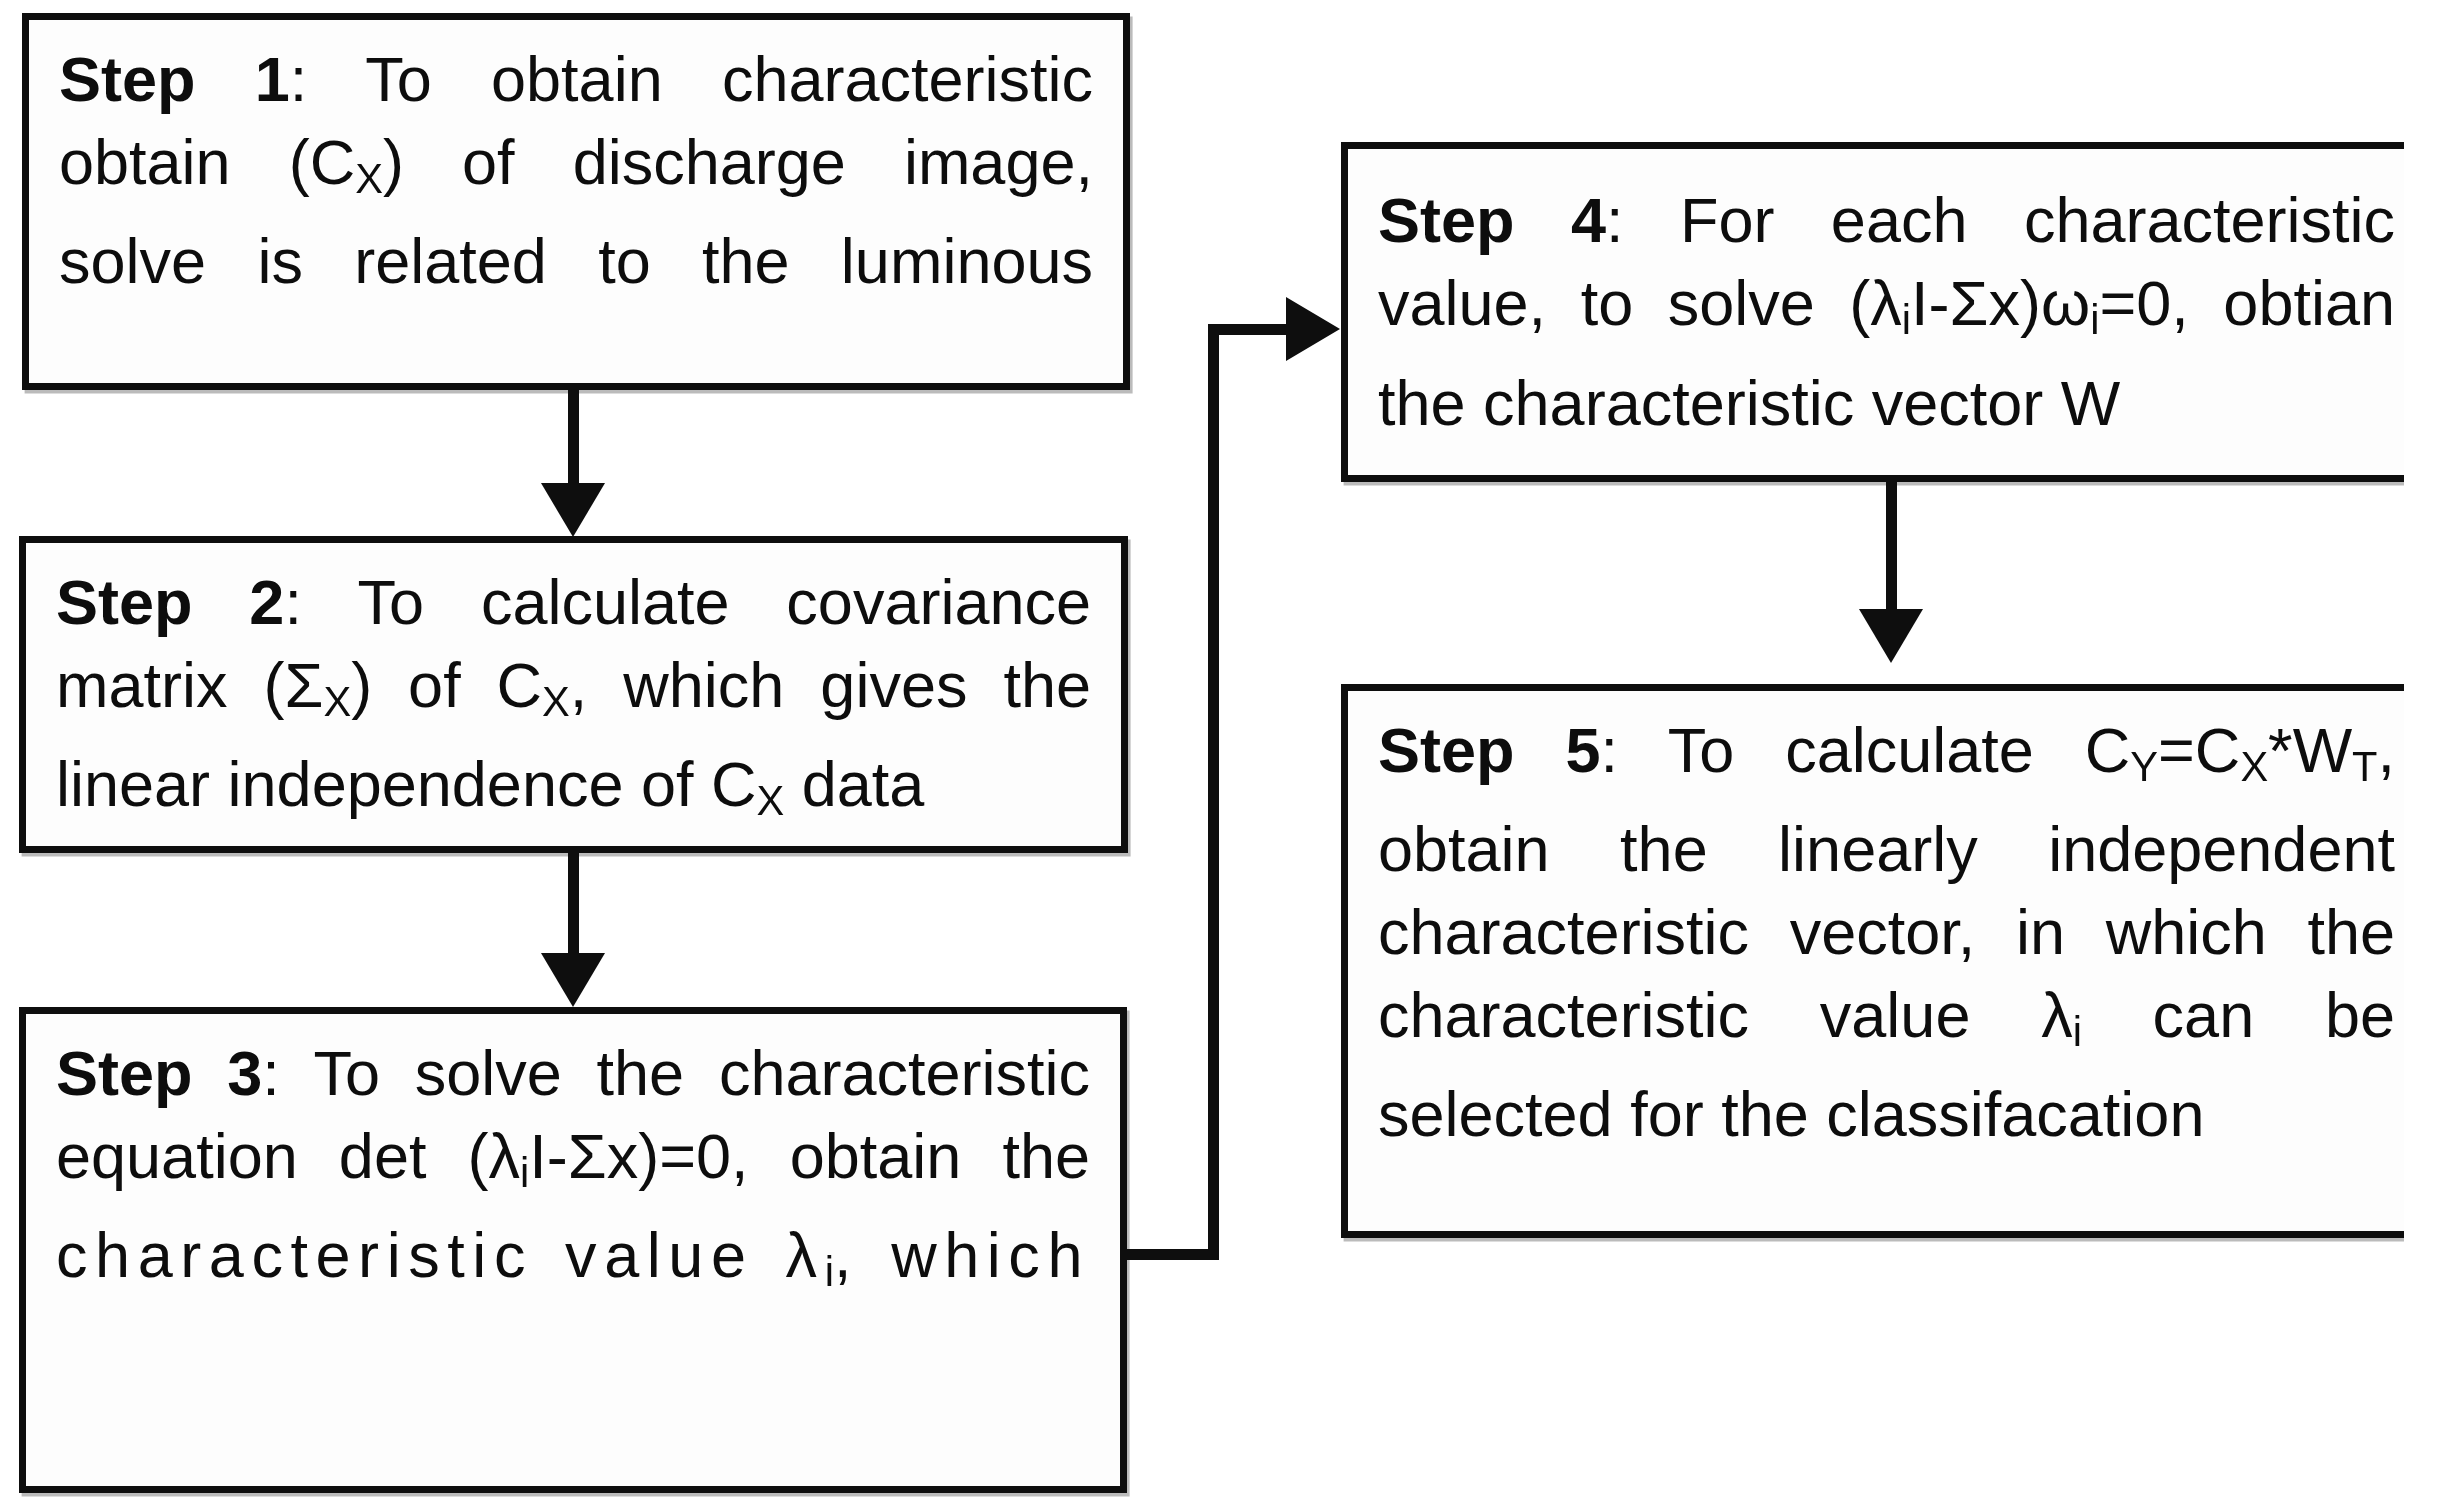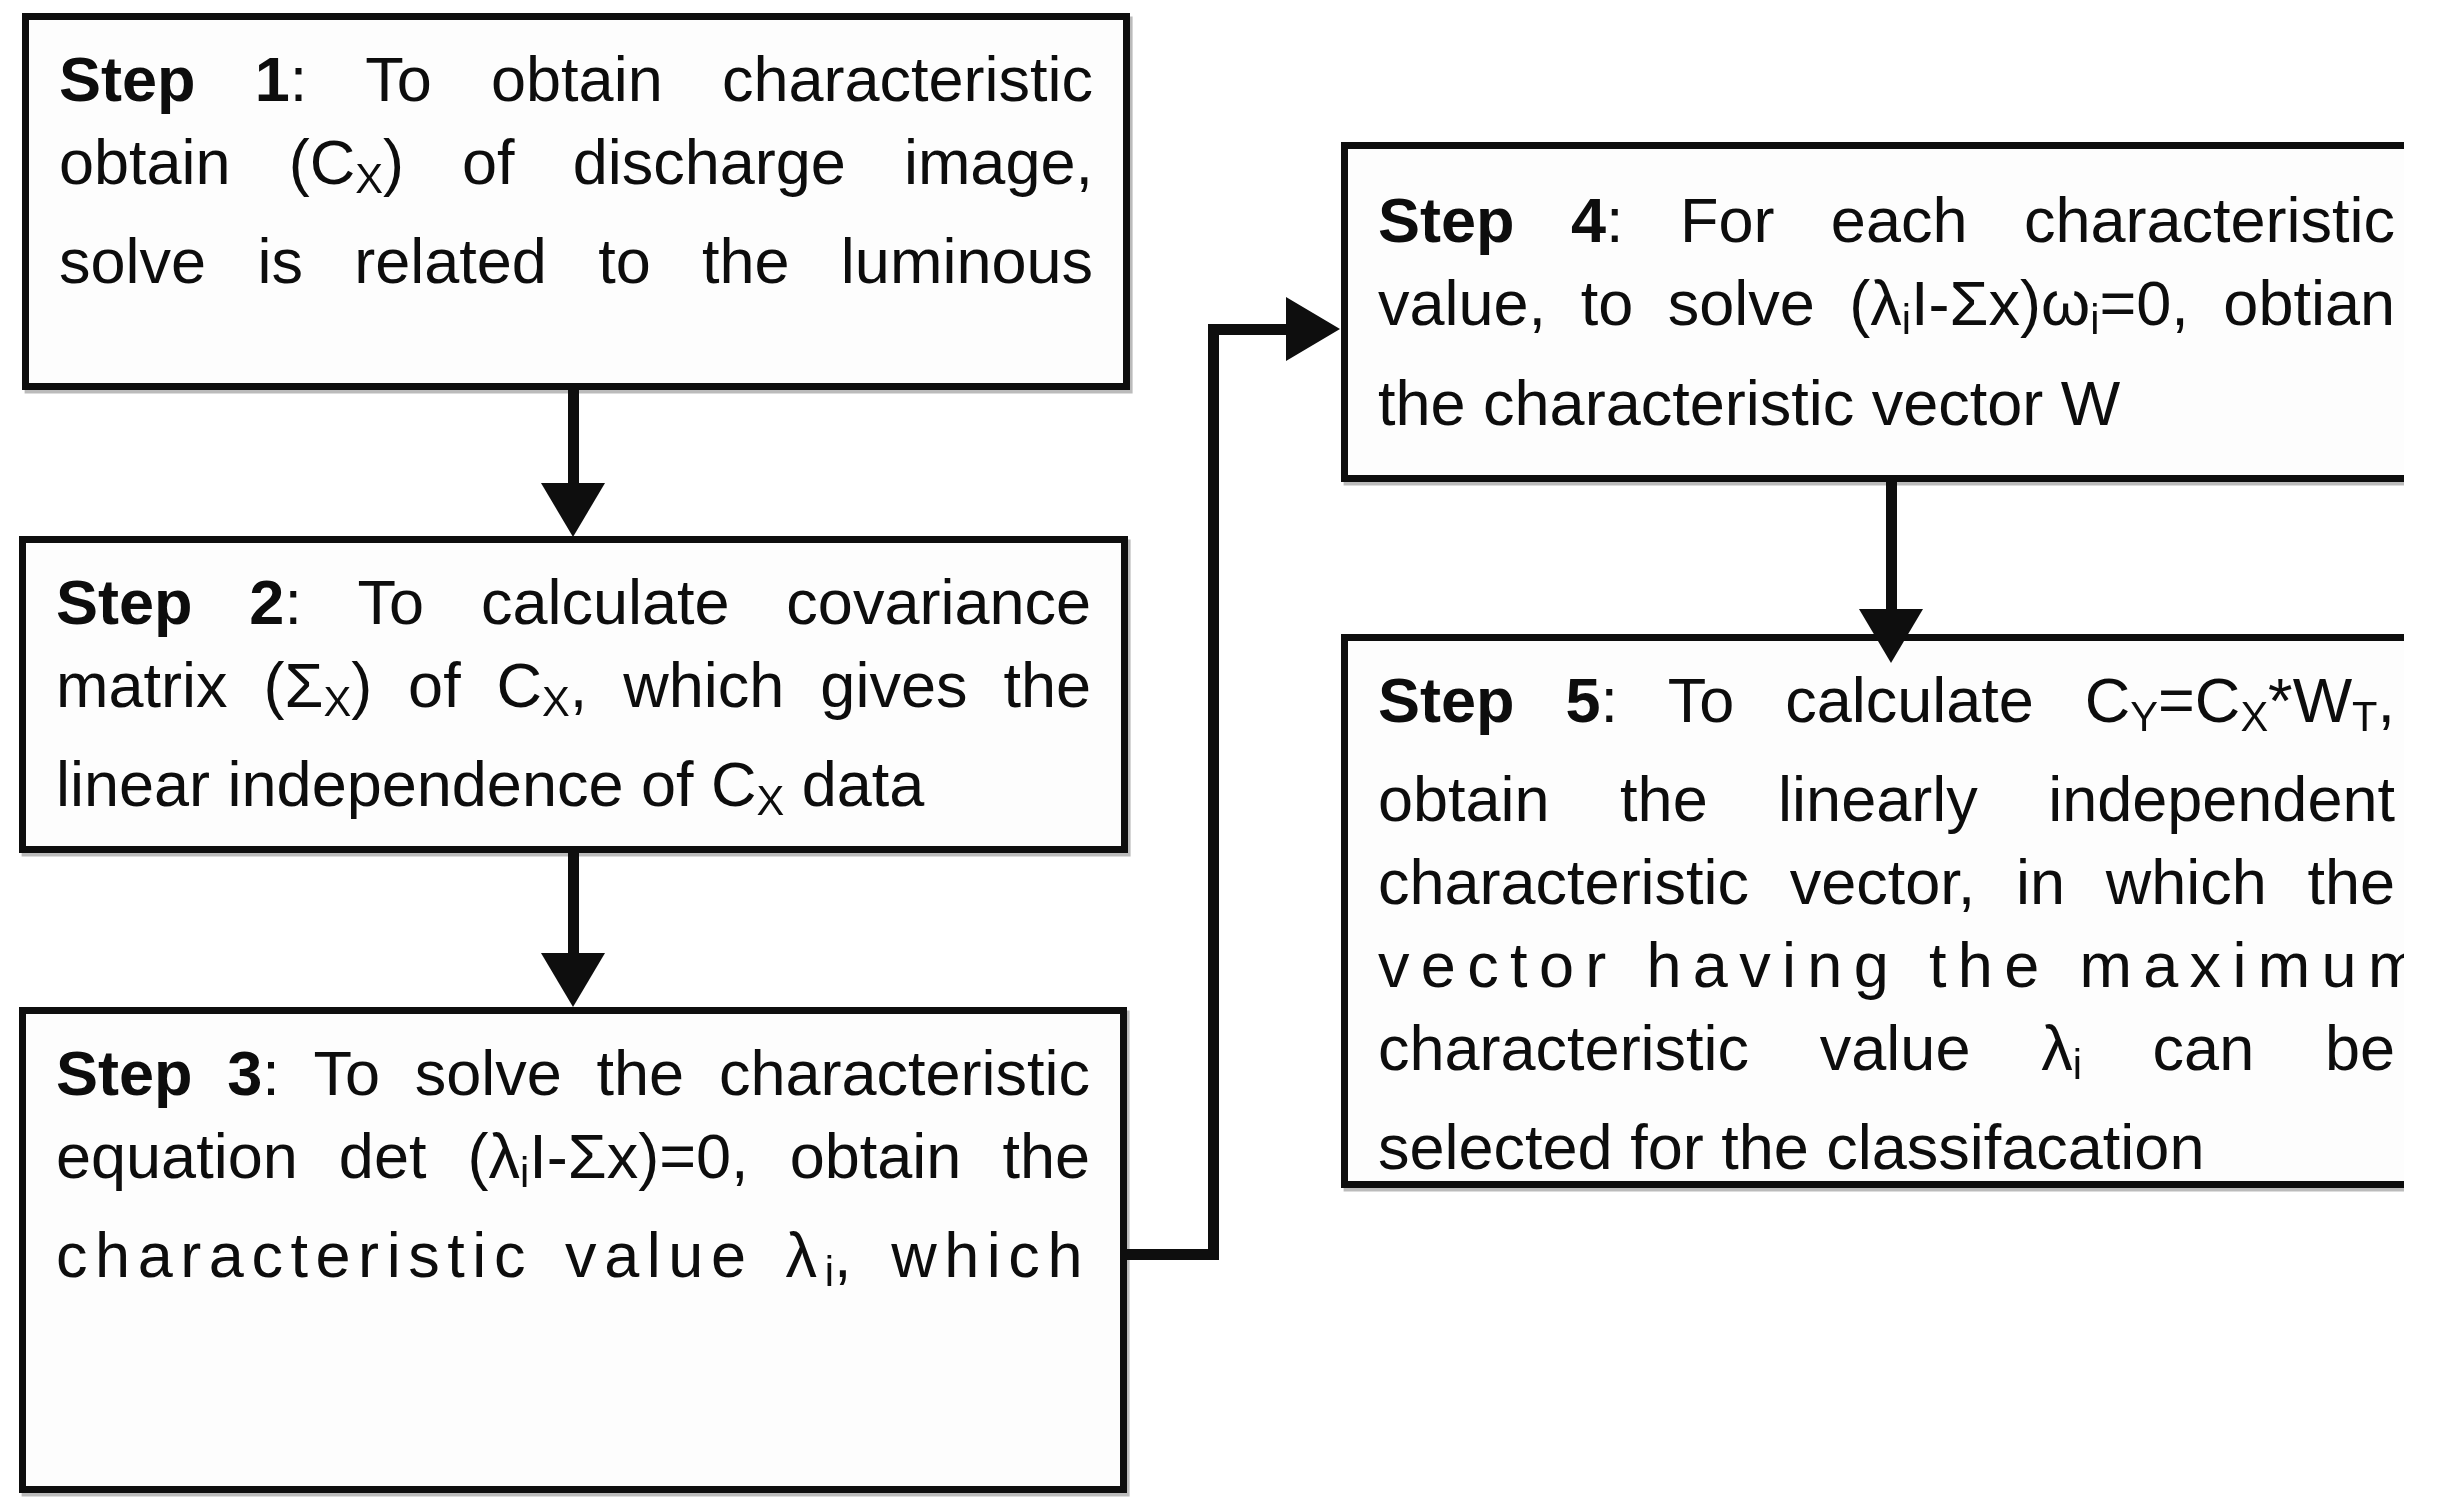--- a/index.html
+++ b/index.html
@@ -45,21 +45,21 @@
   .sub {
     font-size: 0.66em;
     vertical-align: -0.22em;
     letter-spacing: normal;
   }
   
   #box-step1 { left: 22px;   top: 13px;   width: 1108px; height: 377px; }
   #box-step2 { left: 19px;   top: 536px;  width: 1109px; height: 317px; }
   #box-step3 { left: 19px;   top: 1007px; width: 1108px; height: 486px; }
   #box-step4 { left: 1341px; top: 142px;  width: 1091px; height: 340px; }
-  #box-step5 { left: 1341px; top: 634px;  width: 1091px; height: 554px; }
+  #box-step5 { left: 1341px; top: 684px;  width: 1091px; height: 554px; }
   
   .stem {
     position: absolute;
     background: #0e0e0e;
   }
   .head-down {
     position: absolute;
     width: 0; height: 0;
     border-left: 32px solid transparent;
     border-right: 32px solid transparent;
@@ -109,21 +109,20 @@
   <div class="box vcenter" id="box-step4">
       <div class="line just"><span class="b">Step 4</span><span>: For each characteristic</span></div>
       <div class="line just"><span>value, to solve (λ</span><span class="sub">i</span><span>I-Σx)ω</span><span class="sub">i</span><span>=0, obtian</span></div>
       <div class="line"><span>the characteristic vector W</span></div>
     </div>
 
   <div class="box" id="box-step5">
       <div class="line just"><span class="b">Step 5</span><span>: To calculate C</span><span class="sub">Y</span><span>=C</span><span class="sub">X</span><span>*W</span><span class="sub">T</span><span>,</span></div>
       <div class="line just"><span>obtain the linearly independent</span></div>
       <div class="line just"><span>characteristic vector, in which the</span></div>
-      <div class="line just" style="letter-spacing: 0.18em;"><span>vector having the maximum</span></div>
       <div class="line just"><span>characteristic value λ</span><span class="sub">i</span><span> can be</span></div>
       <div class="line"><span>selected for the classifacation</span></div>
     </div>
 
   <div class="stem" id="a1-stem"></div>
   <div class="head-down" id="a1-head"></div>
 
   <div class="stem" id="a2-stem"></div>
   <div class="head-down" id="a2-head"></div>
 

